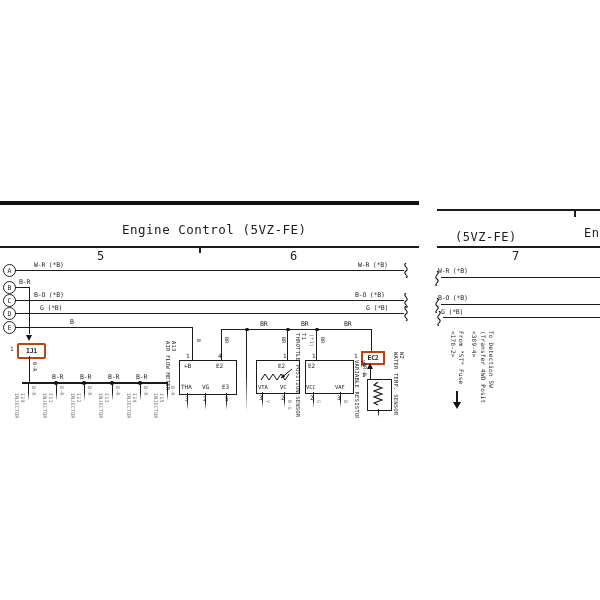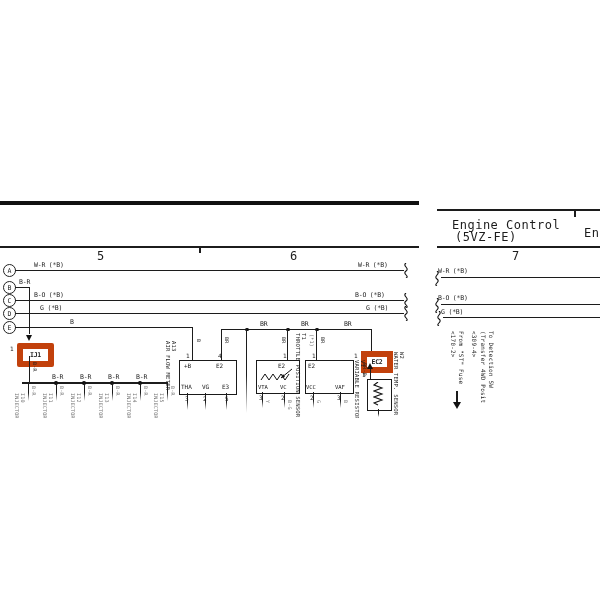--- a/index.html
+++ b/index.html
@@ -9,39 +9,40 @@
   .vl{width:1.3px;background:#1c1c1c;}
   .thick{height:3.5px;background:#111;}
   .lbl{font-size:6.5px;line-height:7px;white-space:nowrap;letter-spacing:-.2px;}
   .lbl5{font-size:5px;line-height:5.5px;white-space:nowrap;}
   .num{font-size:6px;line-height:6px;}
   .secnum{font-size:12px;line-height:12px;}
   .circ{width:11px;height:11px;border:1.3px solid #222;border-radius:50%;
     display:flex;align-items:center;justify-content:center;font-size:6.5px;background:#fff;}
   .dot{width:3.5px;height:3.5px;border-radius:50%;background:#111;}
   .box{border:1.5px solid #1a1a1a;background:#fff;}
-  .cbox{border:6px solid #c2410c;background:#fff;display:flex;align-items:center;justify-content:center;
+  .cbox{border:2px solid #c2410c;background:#fff;display:flex;align-items:center;justify-content:center;
     font-size:6.5px;font-weight:bold;letter-spacing:-.3px;text-align:center;}
   .vtext{writing-mode:vertical-rl;letter-spacing:.2px;overflow:hidden;}
   .vtext>span{display:block;white-space:nowrap;}
   .fadev{background:linear-gradient(#1c1c1c 55%,rgba(28,28,28,0));width:1.3px;}
   .arrdn{width:0;height:0;border:3.5px solid transparent;border-top:6px solid #111;border-bottom:0;}
   .arrup{width:0;height:0;border:3.5px solid transparent;border-bottom:6px solid #111;border-top:0;}
   .hdr{font-family:"Liberation Sans",sans-serif;font-weight:bold;font-size:13.5px;letter-spacing:-.2px;}
   .title{font-size:12.5px;letter-spacing:.5px;white-space:nowrap;}
   .dim{opacity:.65;}
   svg{display:block;}
 </style>
 </head>
 <body>
 
 <div class="abs" style="left:0;top:0;width:600px;height:600px;">
 
   <div class="abs thick" style="left:0;top:201px;width:419px;"></div>
 
+  <div class="abs title" style="left:122px;top:222px;">Engine Control (5VZ-FE)</div>
   <div class="abs hl" style="left:0;top:246px;width:419px;height:2px;"></div>
   <div class="abs vl" style="left:199px;top:247px;height:6px;width:2px;"></div>
   <div class="abs secnum" style="left:97px;top:250px;">5</div>
   <div class="abs secnum" style="left:290px;top:250px;">6</div>
 
   <div class="abs circ" style="left:3px;top:264px;">
       <span>A</span>
     </div>
   <div class="abs circ" style="left:3px;top:281px;">
       <span>B</span>
@@ -266,21 +267,20 @@
     <span>W2</span>
     <span>WATER TEMP. SENSOR</span>
   </div>
   <div class="abs vtext" style="left:353px;top:360px;height:58px;font-size:5.5px;line-height:6.5px;">
     <span>V1</span>
     <span>VARIABLE RESISTOR</span>
   </div>
 
   <div class="abs hl" style="left:437px;top:209px;width:163px;height:2px;"></div>
   <div class="abs vl" style="left:574px;top:211px;height:6px;width:2px;"></div>
-  <div class="abs title" style="left:452px;top:218px;font-size:12px;">Engine Control</div>
   <div class="abs title" style="left:455px;top:230px;font-size:12px;">(5VZ-FE)</div>
   <div class="abs title" style="left:584px;top:226px;font-size:12px;">En</div>
   <div class="abs hl" style="left:437px;top:246px;width:163px;height:2px;"></div>
   <div class="abs secnum" style="left:512px;top:250px;">7</div>
 
   <div class="abs hl" style="left:441px;top:277px;width:159px;"></div>
   <div class="abs lbl" style="left:438px;top:268px;">W-R (*B)</div>
   <svg class="abs" style="left:433px;top:271px;" width="9" height="15">
       <path d="M4,0 C8,3 0,5 4,8 C8,11 0,13 4,15" fill="none" stroke="#111" stroke-width="1.1"></path>
     </svg>

